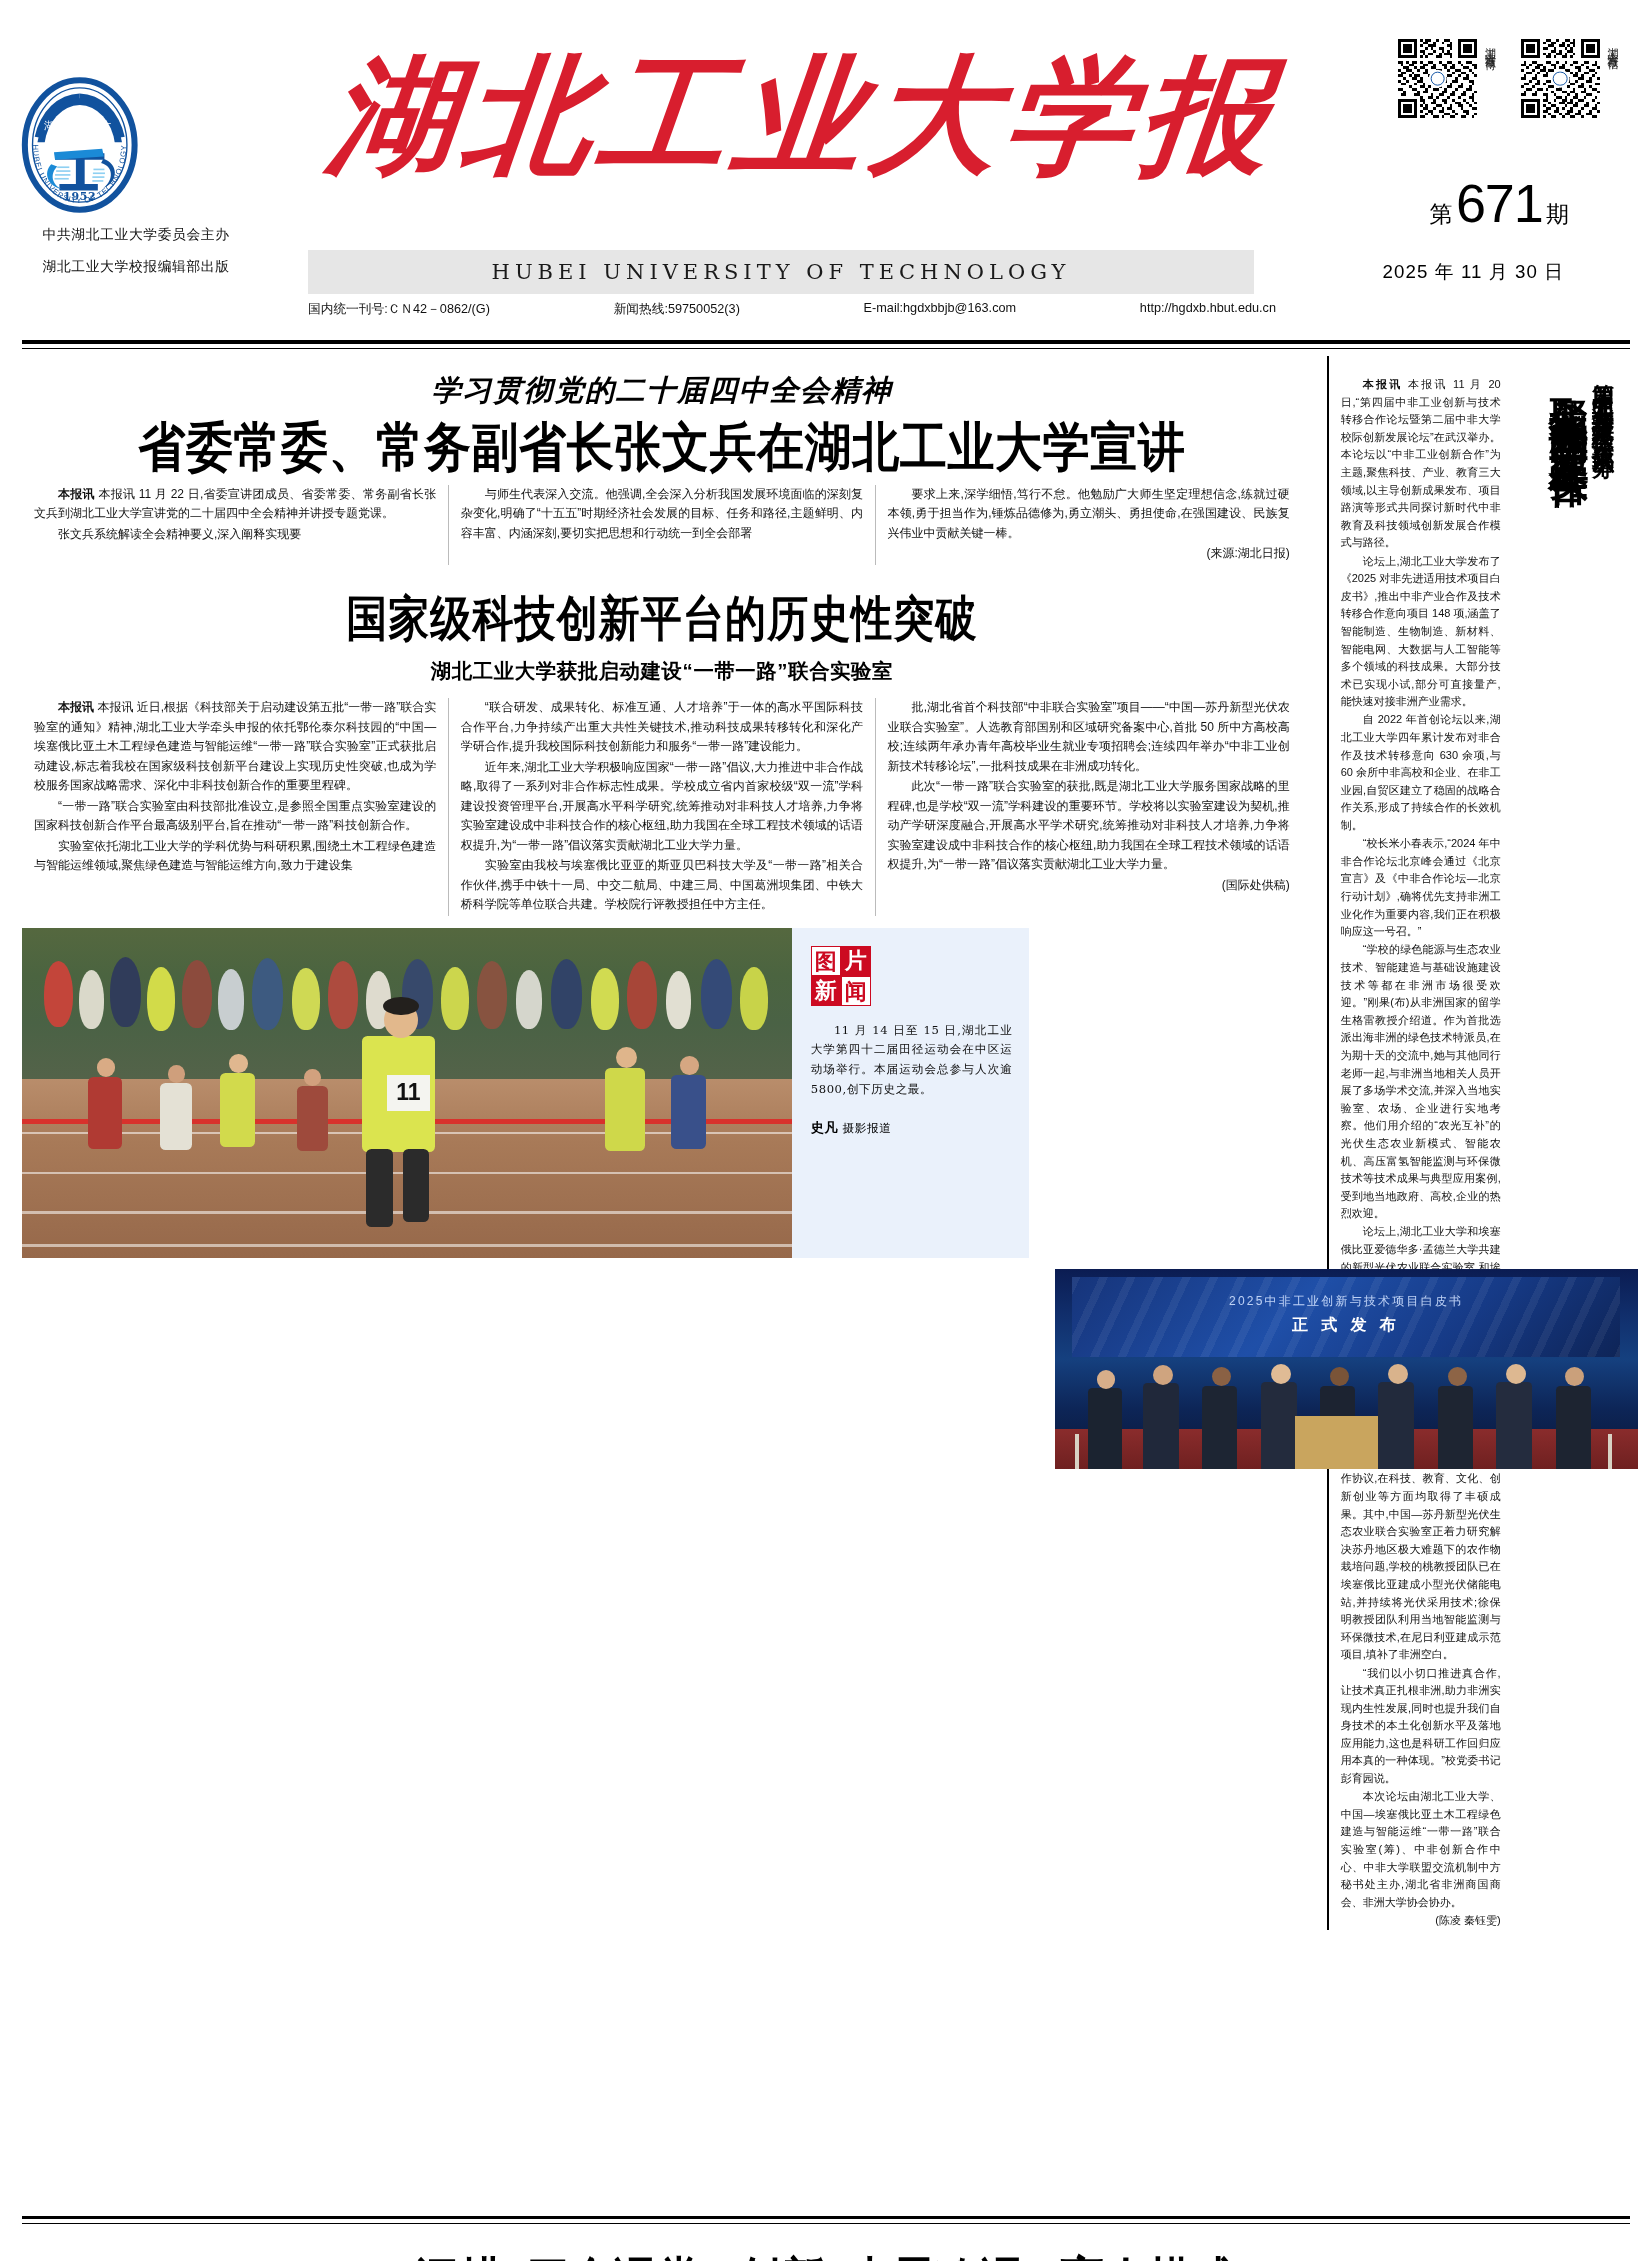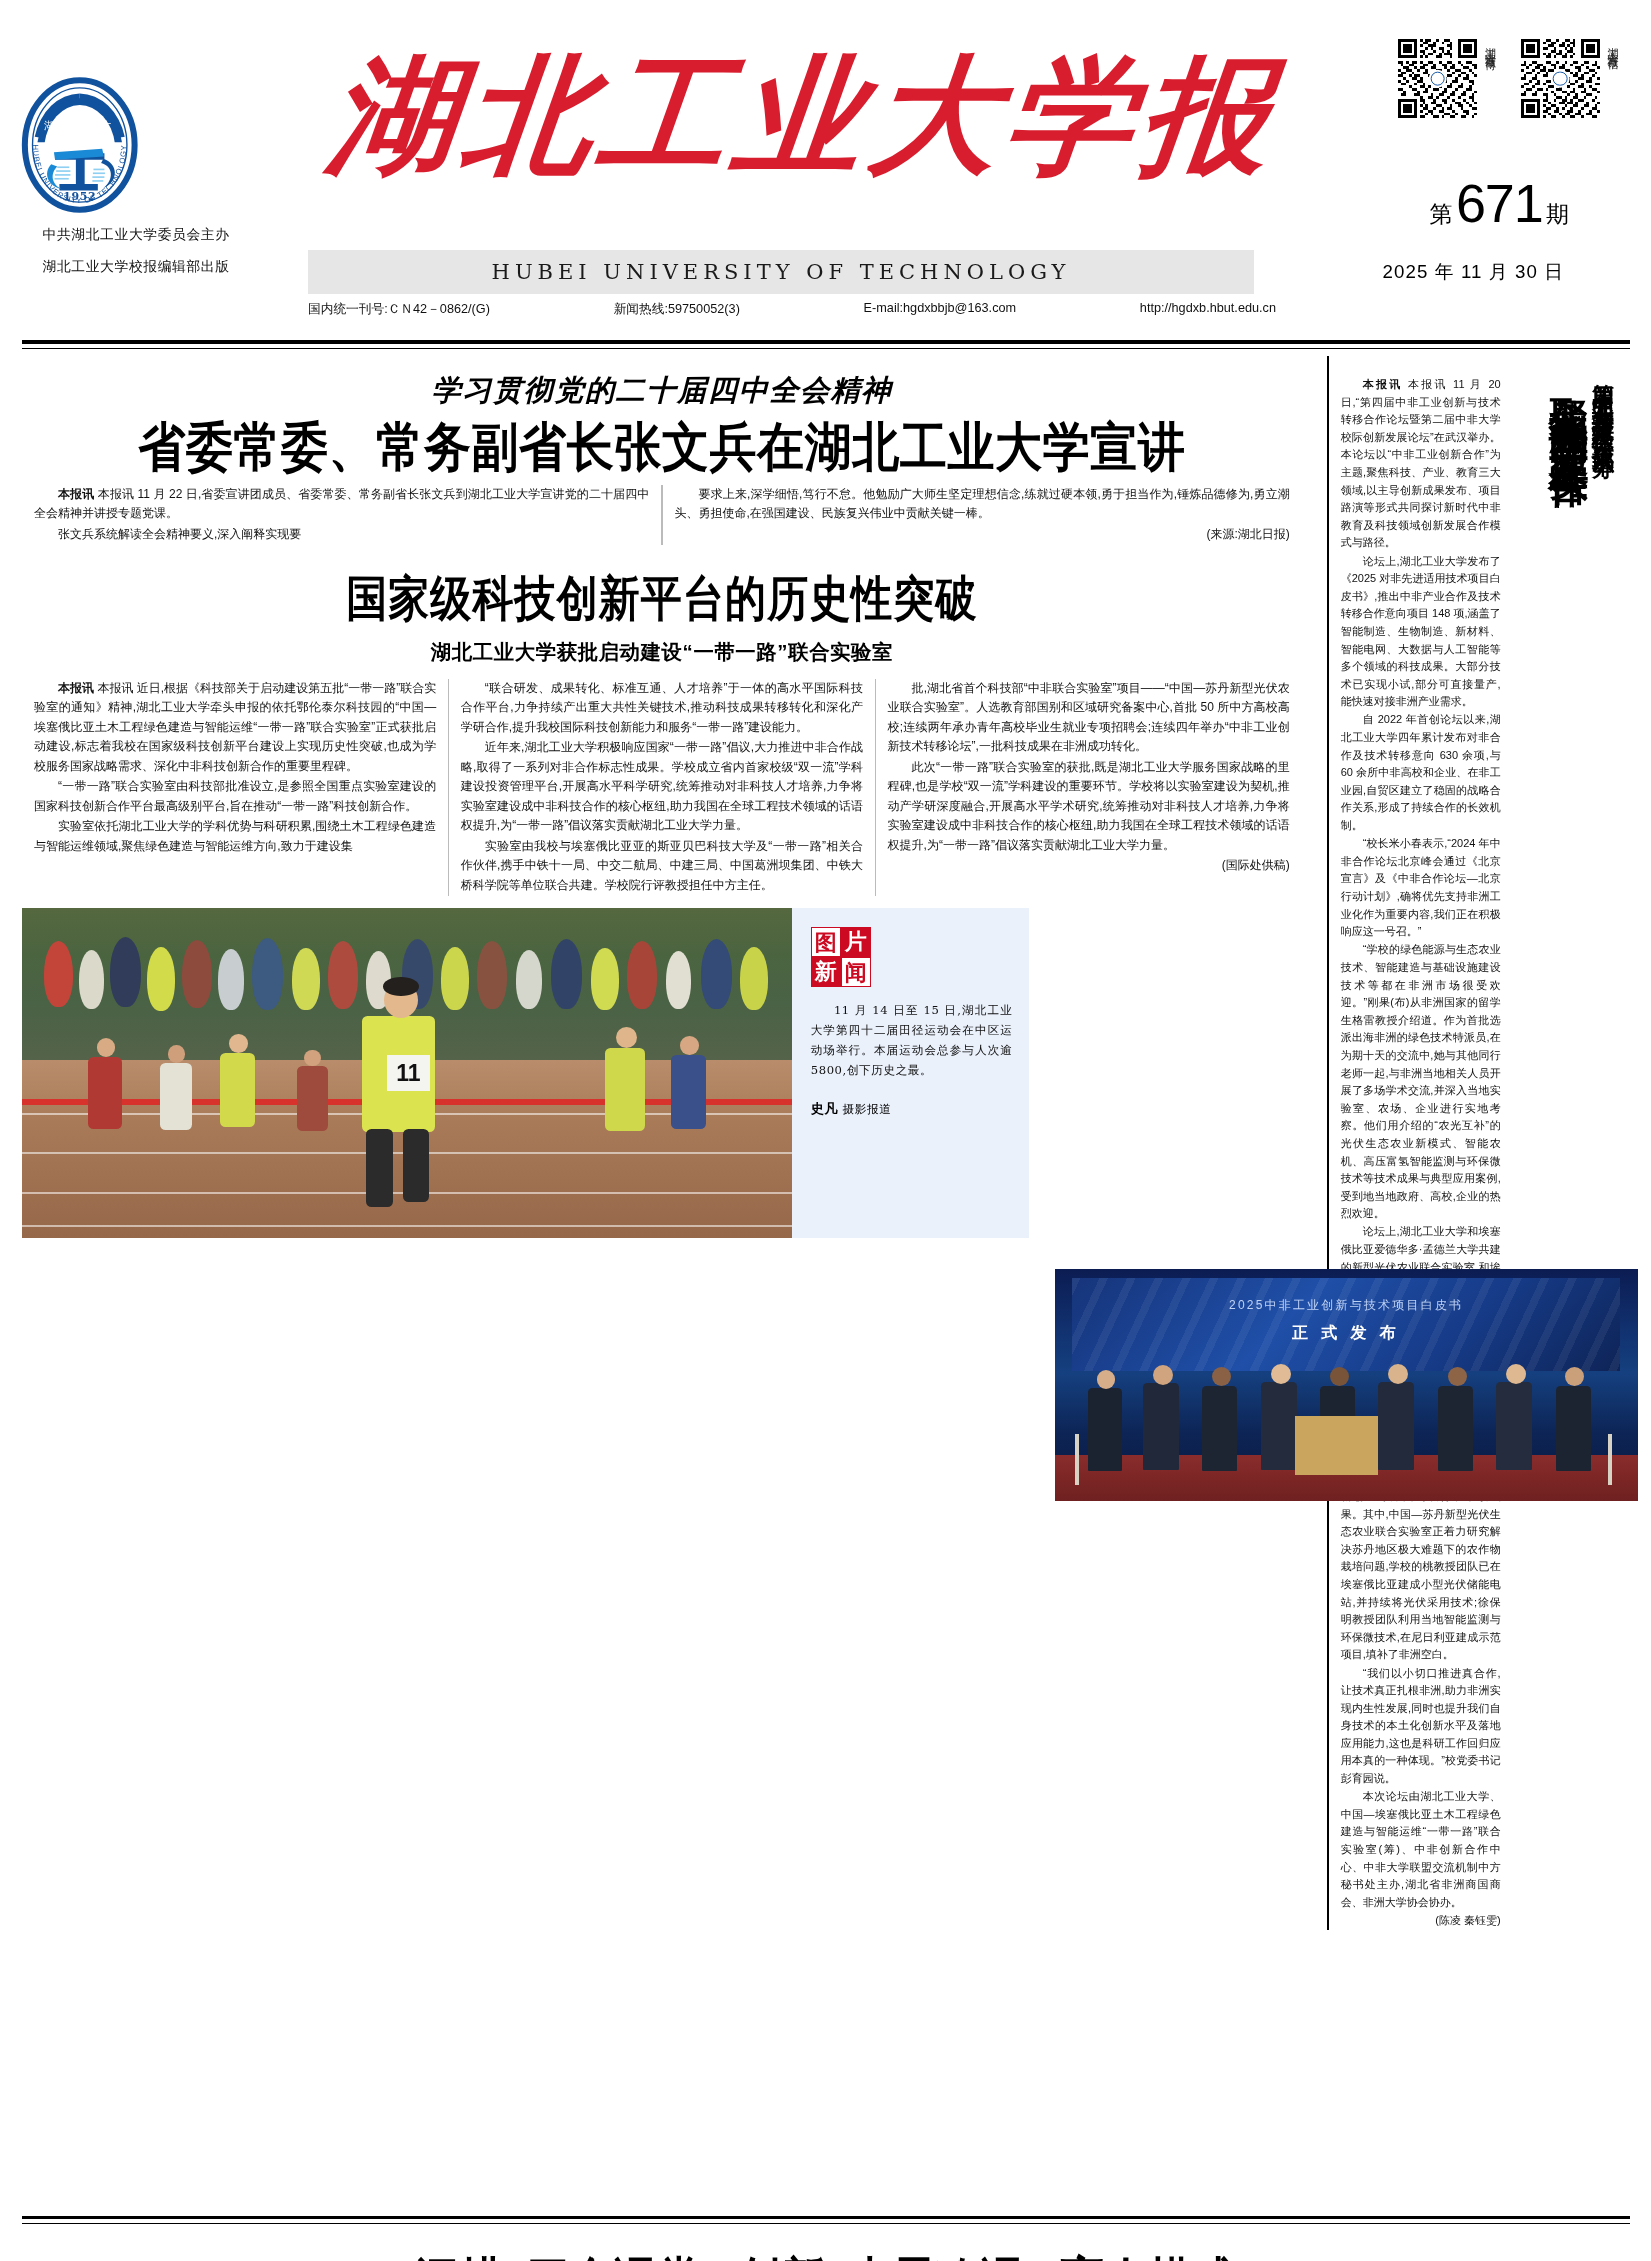--- a/index.html
+++ b/index.html
@@ -636,20 +636,23 @@
 
         <div>
           <div class="kicker">学习贯彻党的二十届四中全会精神</div>
           <div class="head-1">省委常委、常务副省长张文兵在湖北工业大学宣讲</div>
           <div class="cols3">
             <div class="col body-col">
               <p><span class="lead">本报讯</span> <span>本报讯 11 月 22 日,省委宣讲团成员、省委常委、常务副省长张文兵到湖北工业大学宣讲党的二十届四中全会精神并讲授专题党课。</span></p>
               <p>张文兵系统解读全会精神要义,深入阐释实现要</p>
             </div>
             <div class="colsep"></div>
+            <div class="col body-col">
+              <p>与师生代表深入交流。他强调,全会深入分析我国发展环境面临的深刻复杂变化,明确了“十五五”时期经济社会发展的目标、任务和路径,主题鲜明、内容丰富、内涵深刻,要切实把思想和行动统一到全会部署</p>
+            </div>
             <div class="colsep"></div>
             <div class="col body-col">
               <p>要求上来,深学细悟,笃行不怠。他勉励广大师生坚定理想信念,练就过硬本领,勇于担当作为,锤炼品德修为,勇立潮头、勇担使命,在强国建设、民族复兴伟业中贡献关键一棒。</p>
               <p class="sig">(来源:湖北日报)</p>
             </div>
           </div>
         </div>
 
         <div>
           <div class="head-2">国家级科技创新平台的历史性突破</div>
@@ -780,21 +783,21 @@
           <p>“我们以小切口推进真合作,让技术真正扎根非洲,助力非洲实现内生性发展,同时也提升我们自身技术的本土化创新水平及落地应用能力,这也是科研工作回归应用本真的一种体现。”校党委书记彭育园说。</p>
           <p>本次论坛由湖北工业大学、中国—埃塞俄比亚土木工程绿色建造与智能运维“一带一路”联合实验室(筹)、中非创新合作中心、中非大学联盟交流机制中方秘书处主办,湖北省非洲商国商会、非洲大学协会协办。</p>
           <p class="sig">(陈凌 秦钰雯)</p>
         </div>
 
         <div class="vhead-wrap">
           <div class="vhead-main">聚焦非洲『刚需』开展务实合作</div>
           <div class="vhead-sub">第四届中非工业创新与技术转移合作论坛在武汉举办</div>
         </div>
 
-        <div class="photo-right" style="position:absolute;left:-286px;top:902px;width:583px;height:232px;">
+        <div class="photo-right" style="position:absolute;left:-286px;top:902px;width:583px;height:200px;">
           <div class="stage-photo">
             <div class="stage-screen">
               <div style="position:absolute;left:0;top:0;width:100%;height:100%;
                           background:repeating-linear-gradient(115deg, rgba(255,255,255,.06) 0 7.7px, rgba(255,255,255,0) 7.7px 25px);"></div>
               <div style="position:absolute;left:50%;top:20%;transform:translateX(-50%);
                           color:#cfe0ff;font-size:12px;letter-spacing:2.2px;white-space:nowrap;
                           font-family:'Liberation Sans',sans-serif;opacity:.9;">2025中非工业创新与技术项目白皮书</div>
               <div style="position:absolute;left:50%;top:48%;transform:translateX(-50%);
                           color:#ffffff;font-size:16px;font-weight:800;letter-spacing:4.4px;white-space:nowrap;
                           font-family:'Liberation Sans',sans-serif;">正 式 发 布</div>

